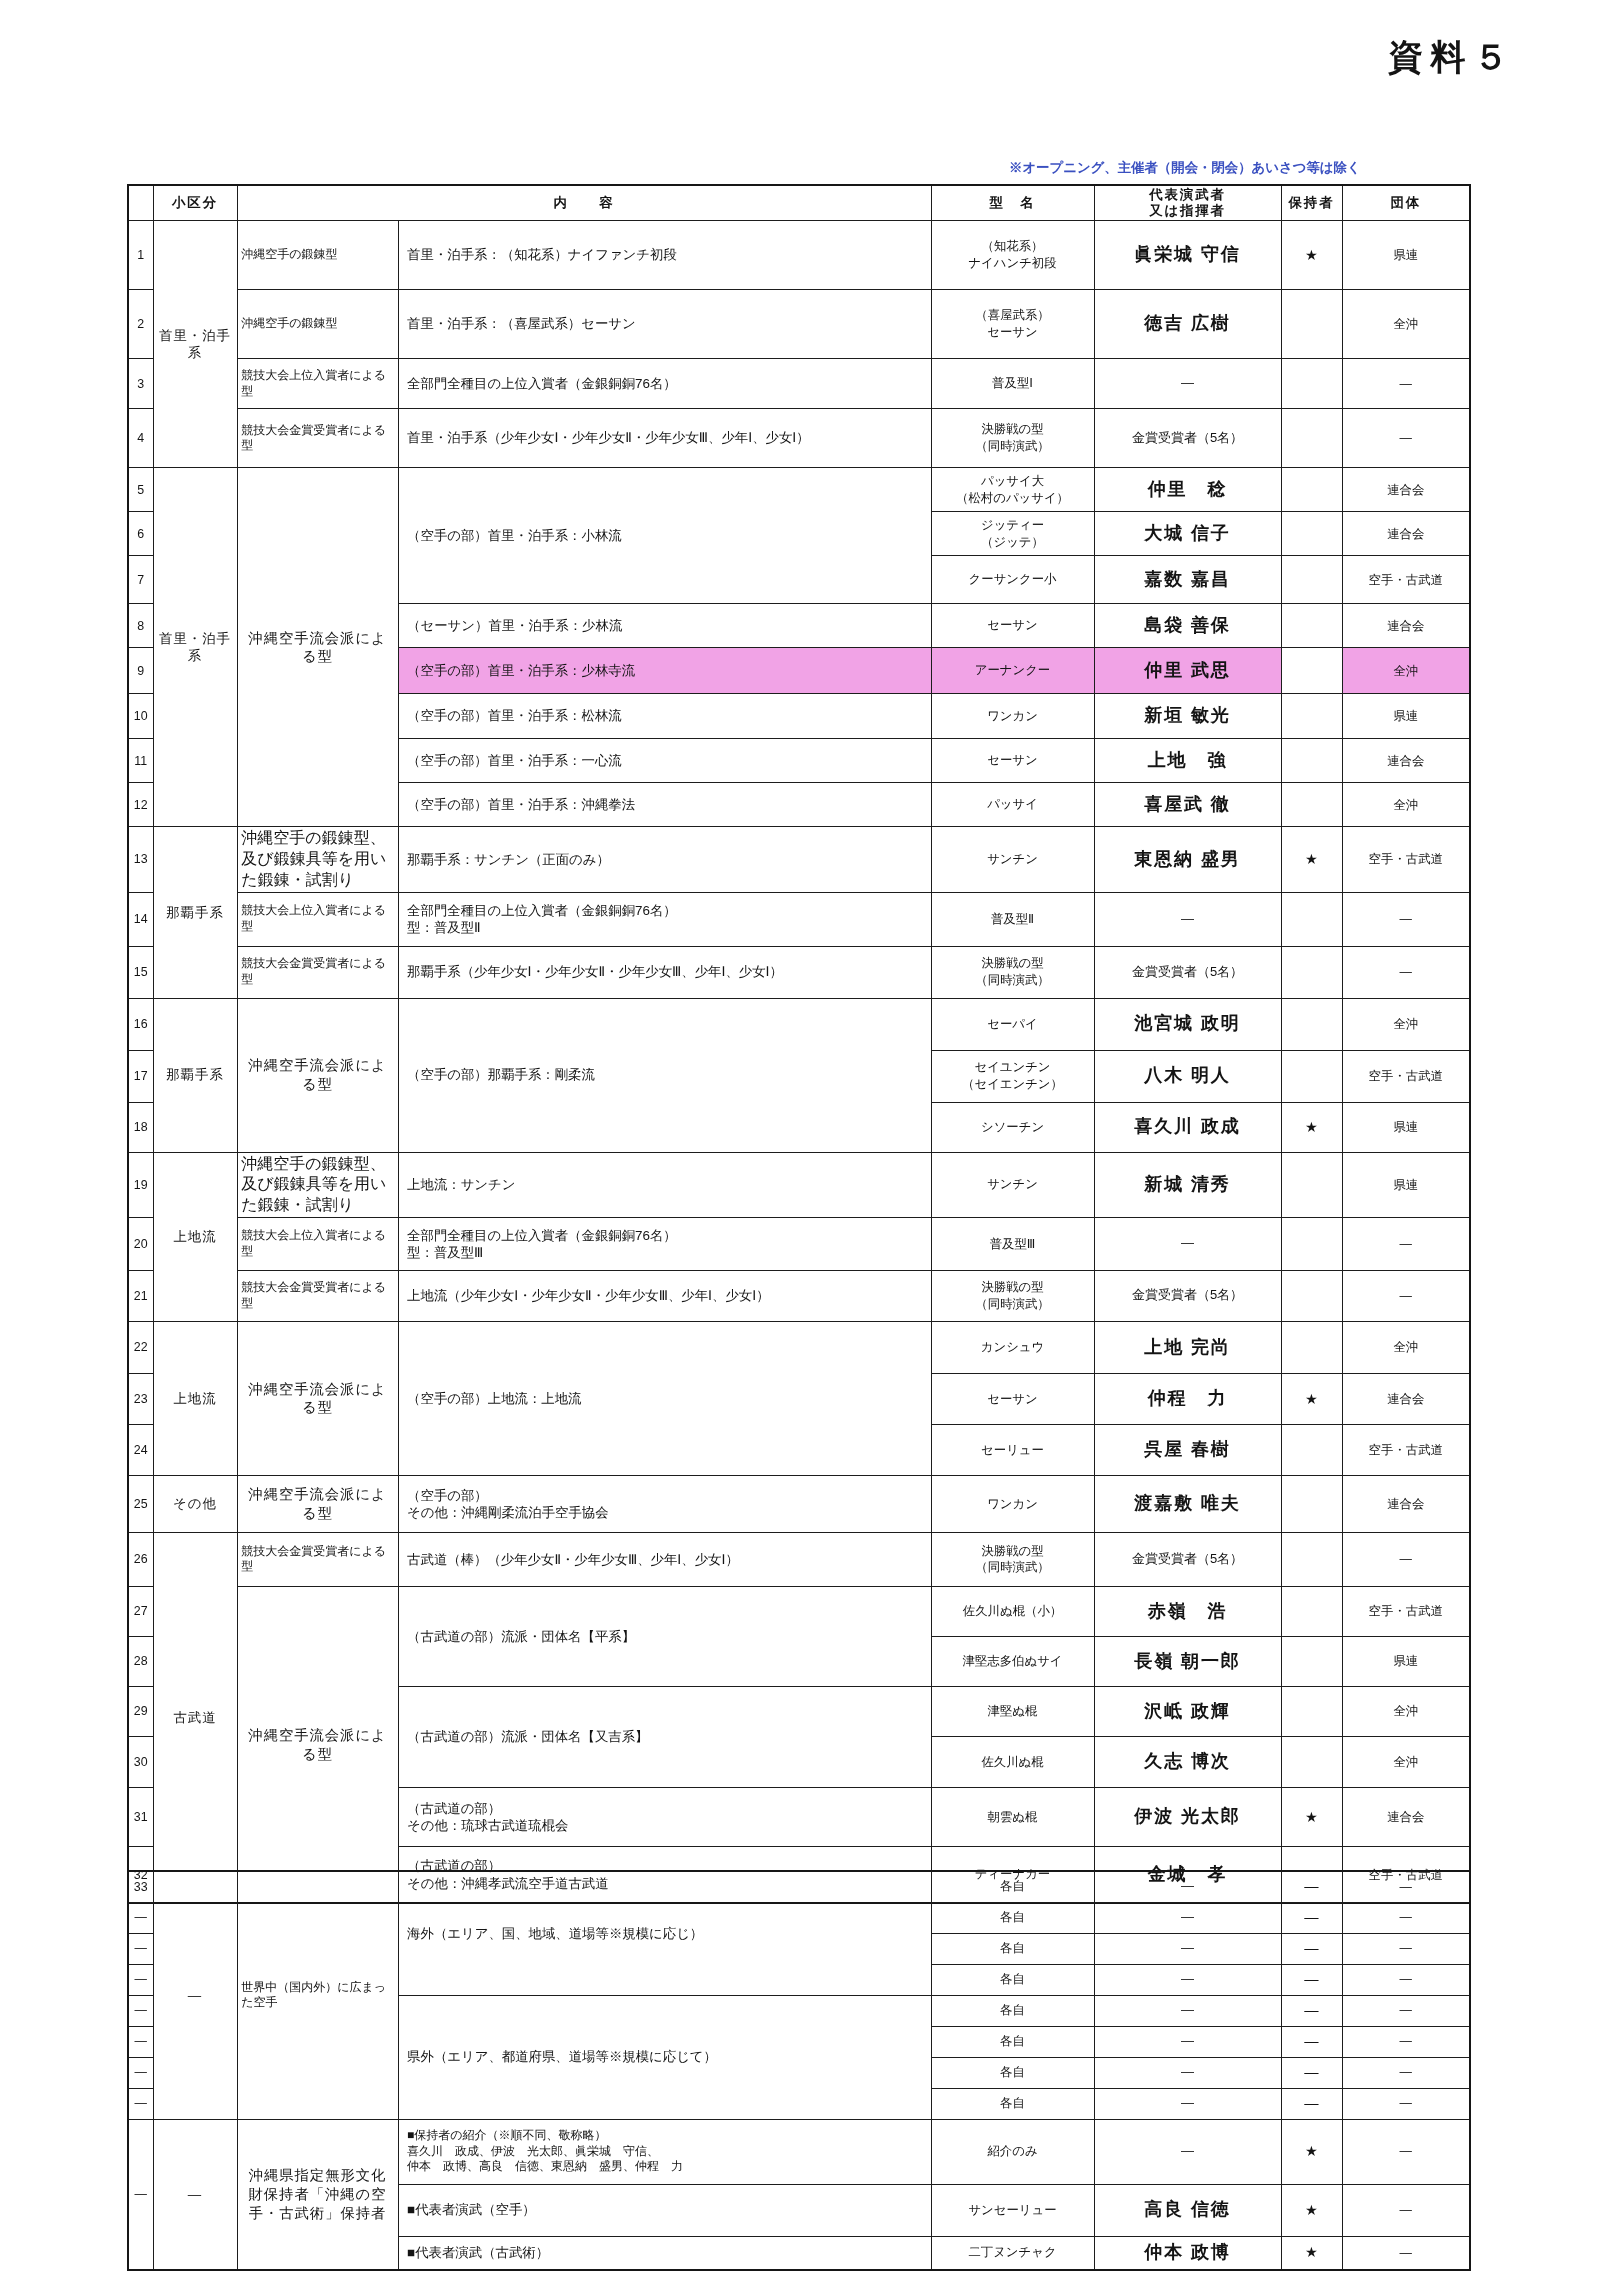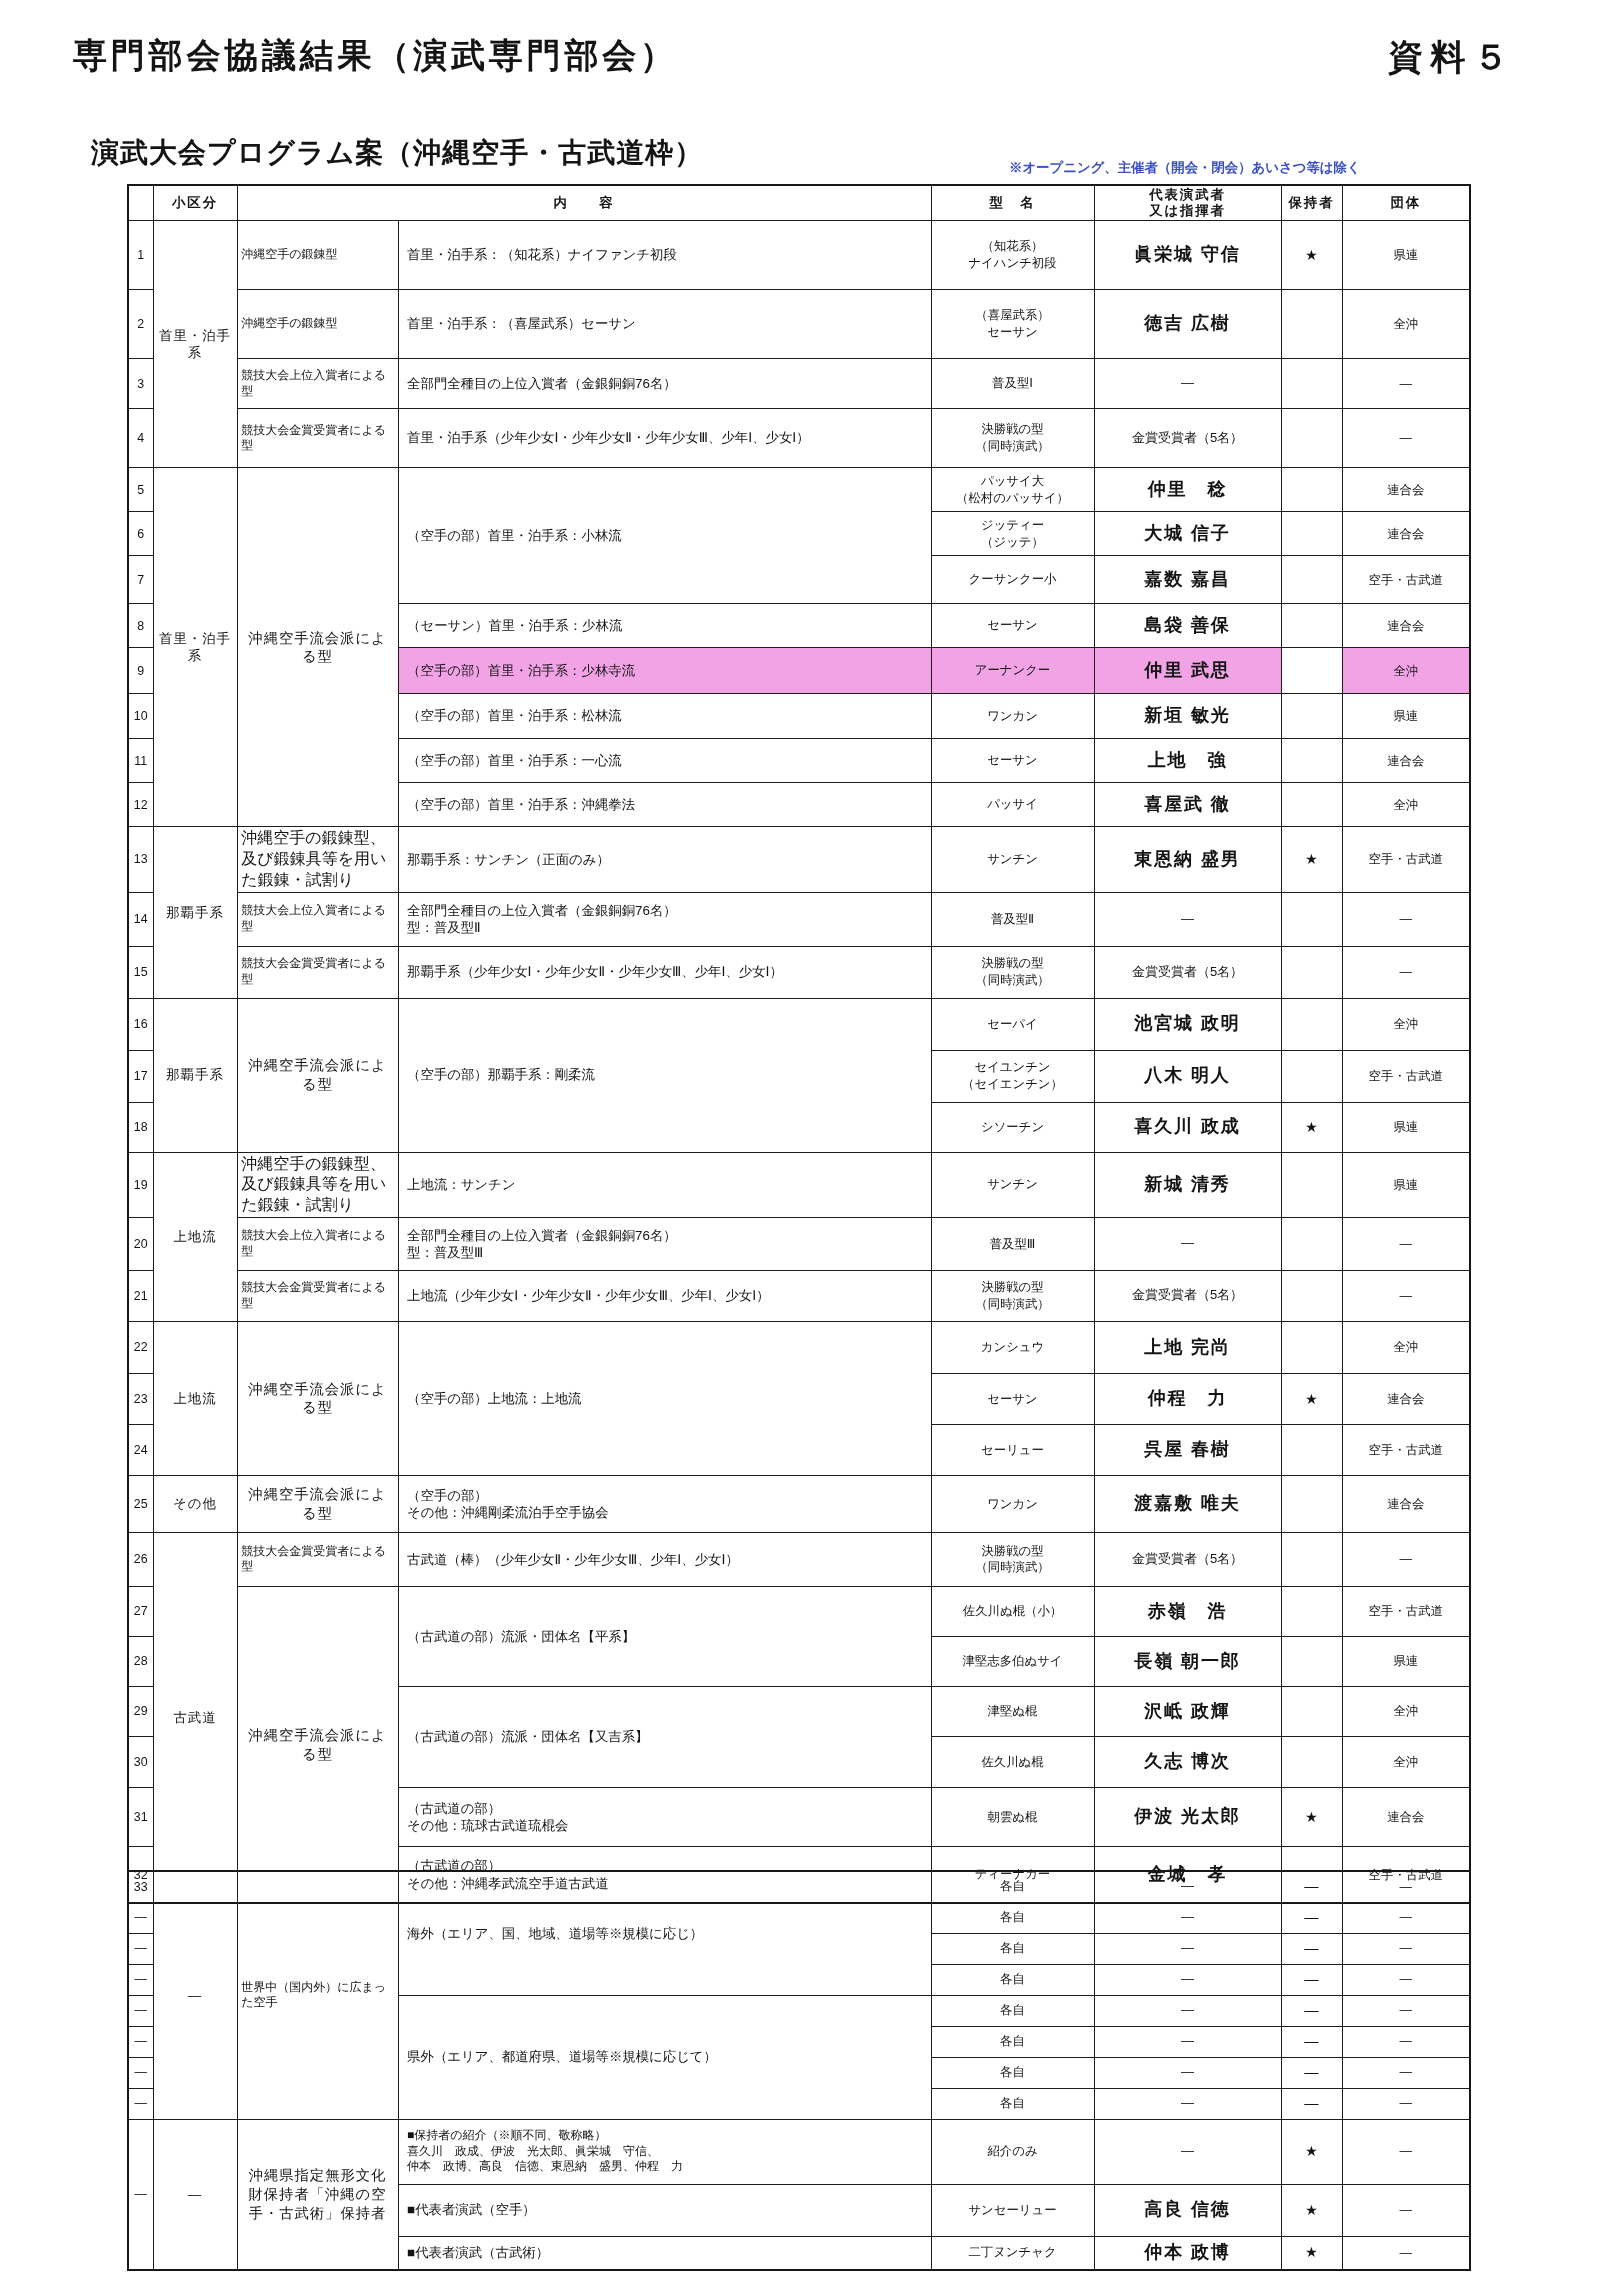--- a/index.html
+++ b/index.html
@@ -30,23 +30,21 @@
   td.hoji{font-size:14.3px;text-align:center;}
   td.dantai{font-size:12.4px;text-align:center;}
   td.hl{background:var(--hl,#f1a3e6);}
   col.c-no{width:25px;} col.c-kubun{width:84px;} col.c-n1{width:161px;} col.c-n2{width:533px;}
   col.c-kata{width:163px;} col.c-name{width:187px;} col.c-hoji{width:61px;} col.c-dantai{width:128px;}
 </style>
 </head>
 <body>
 
 <div class="page">
-  <div class="doc-title">専門部会協議結果（演武専門部会）</div>
   <div class="doc-ref">資料５</div>
-  <div class="subtitle">演武大会プログラム案（沖縄空手・古武道枠）</div>
   <div class="note">※オープニング、主催者（開会・閉会）あいさつ等は除く</div>
 
   <table class="tbl main">
     <colgroup>
       <col class="c-no">
         <col class="c-kubun">
         <col class="c-n1">
         <col class="c-n2">
       <col class="c-kata">
         <col class="c-name">

